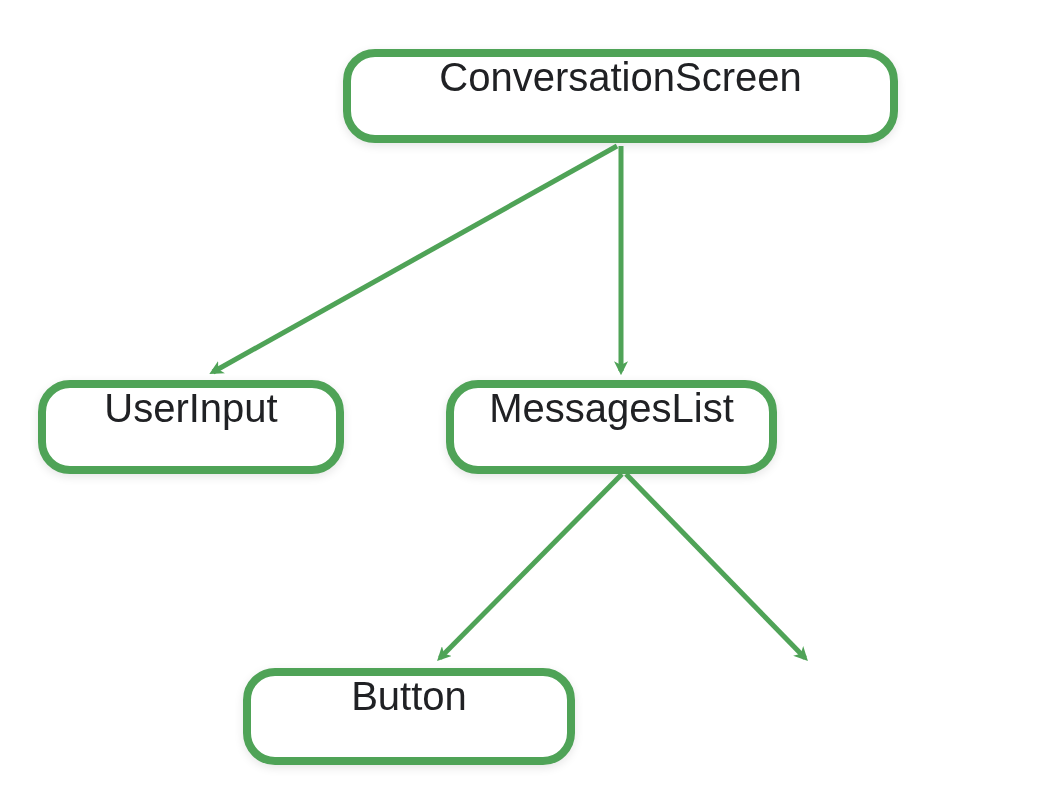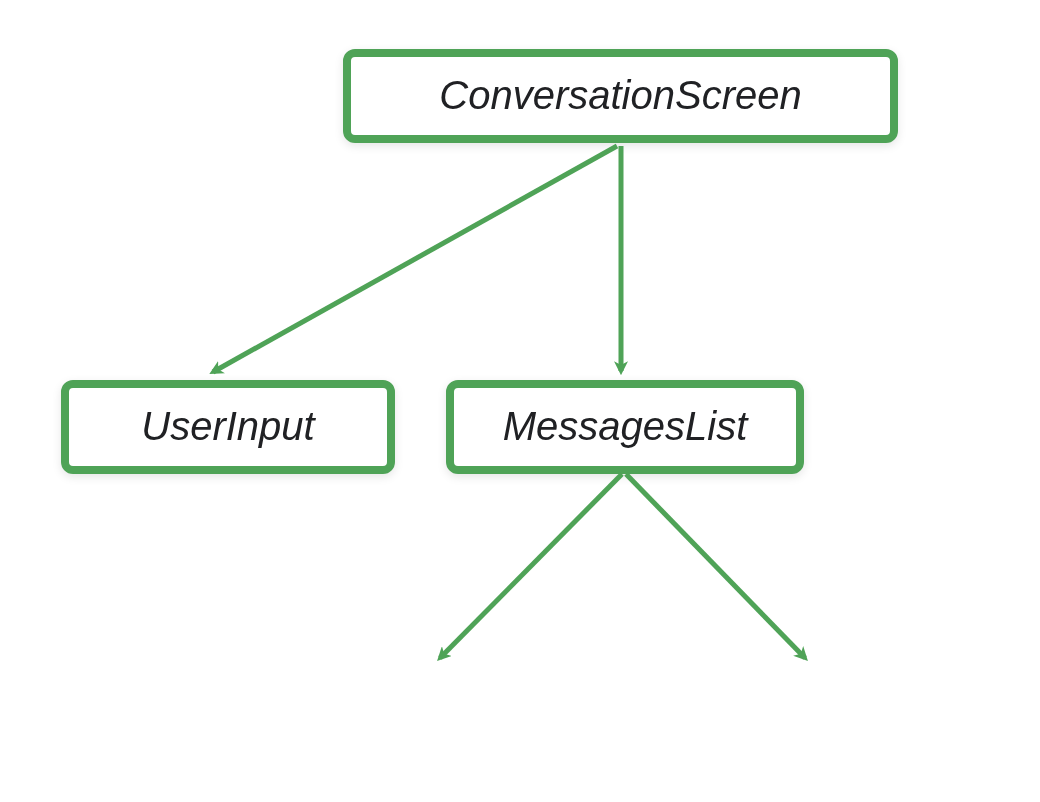--- a/index.html
+++ b/index.html
@@ -27,39 +27,38 @@
   .edge {
     stroke: var(--arrow, #4FA357);
     stroke-width: 5;
     fill: none;
   }
   .node {
     position: absolute;
     box-sizing: border-box;
     background: var(--node-fill, #ffffff);
     border: 8px solid var(--node-border, #4FA357);
-    border-radius: 12px;
+    border-radius: 32px;
     display: flex;
-    align-items: center;
+    align-items: flex-start;
     justify-content: center;
     box-shadow: 0 3px 10px rgba(0,0,0,0.10);
     z-index: 1;
-    font-style: italic;
   }
   .node-label {
     color: var(--text, #202124);
     font-size: 40px;
     line-height: 1;
     letter-spacing: 0px;
     white-space: nowrap;
     padding-bottom: 2px;
   }
   #node-conversation-screen { left: 343px; top: 49px;  width: 555px; height: 94px; }
-  #node-user-input          { left: 61px;  top: 380px; width: 334px; height: 94px; }
-  #node-messages-list       { left: 446px; top: 380px; width: 358px; height: 94px; }
+  #node-user-input          { left: 38px;  top: 380px; width: 306px; height: 94px; }
+  #node-messages-list       { left: 446px; top: 380px; width: 331px; height: 94px; }
   #node-button              { left: 243px; top: 668px; width: 332px; height: 97px; }
   #node-lazy-column         { left: 665px; top: 668px; width: 338px; height: 95px; }
 </style>
 </head>
 <body>
 
 <div class="canvas">
 
   <svg class="edges" viewBox="0 0 1040 802" xmlns="http://www.w3.org/2000/svg" aria-hidden="true">
     <defs>
@@ -78,15 +77,18 @@
   </div>
 
   <div class="node" id="node-user-input">
     <span class="node-label">UserInput</span>
   </div>
 
   <div class="node" id="node-messages-list">
     <span class="node-label">MessagesList</span>
   </div>
 
+  <div class="node" id="node-button">
+    <span class="node-label">Button</span>
+  </div>
 
 
 </div>
 
 </body></html>

